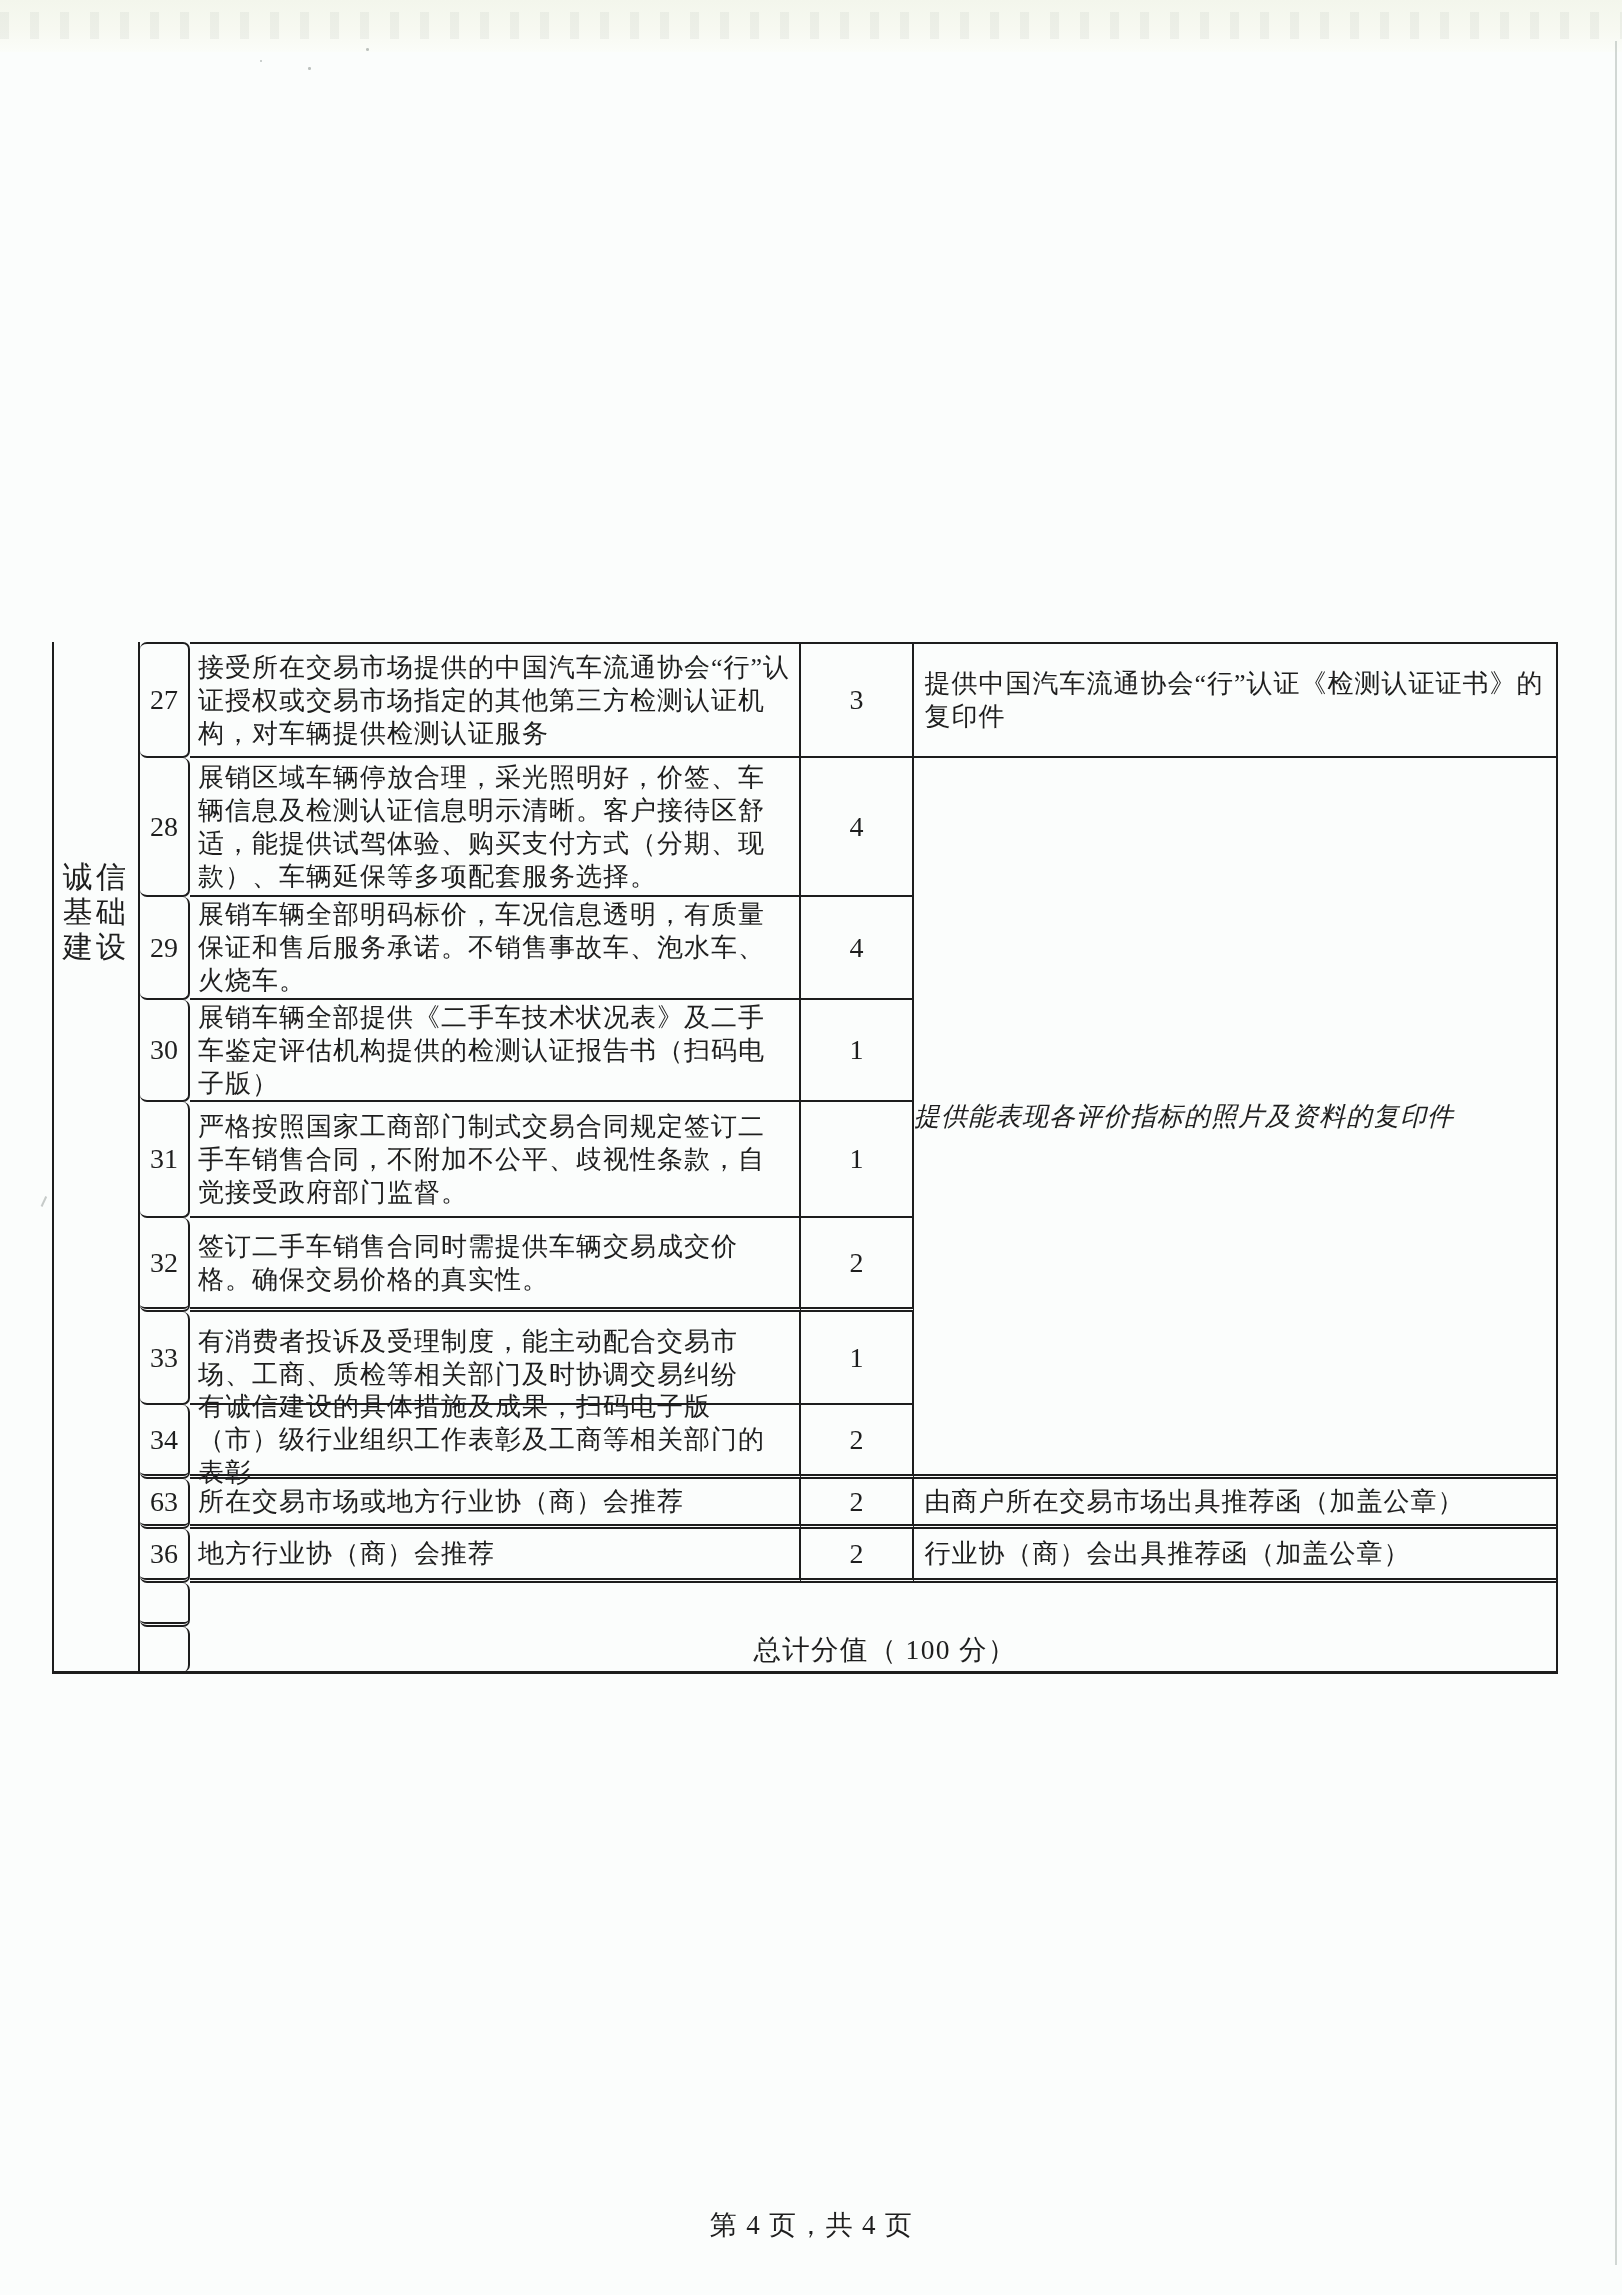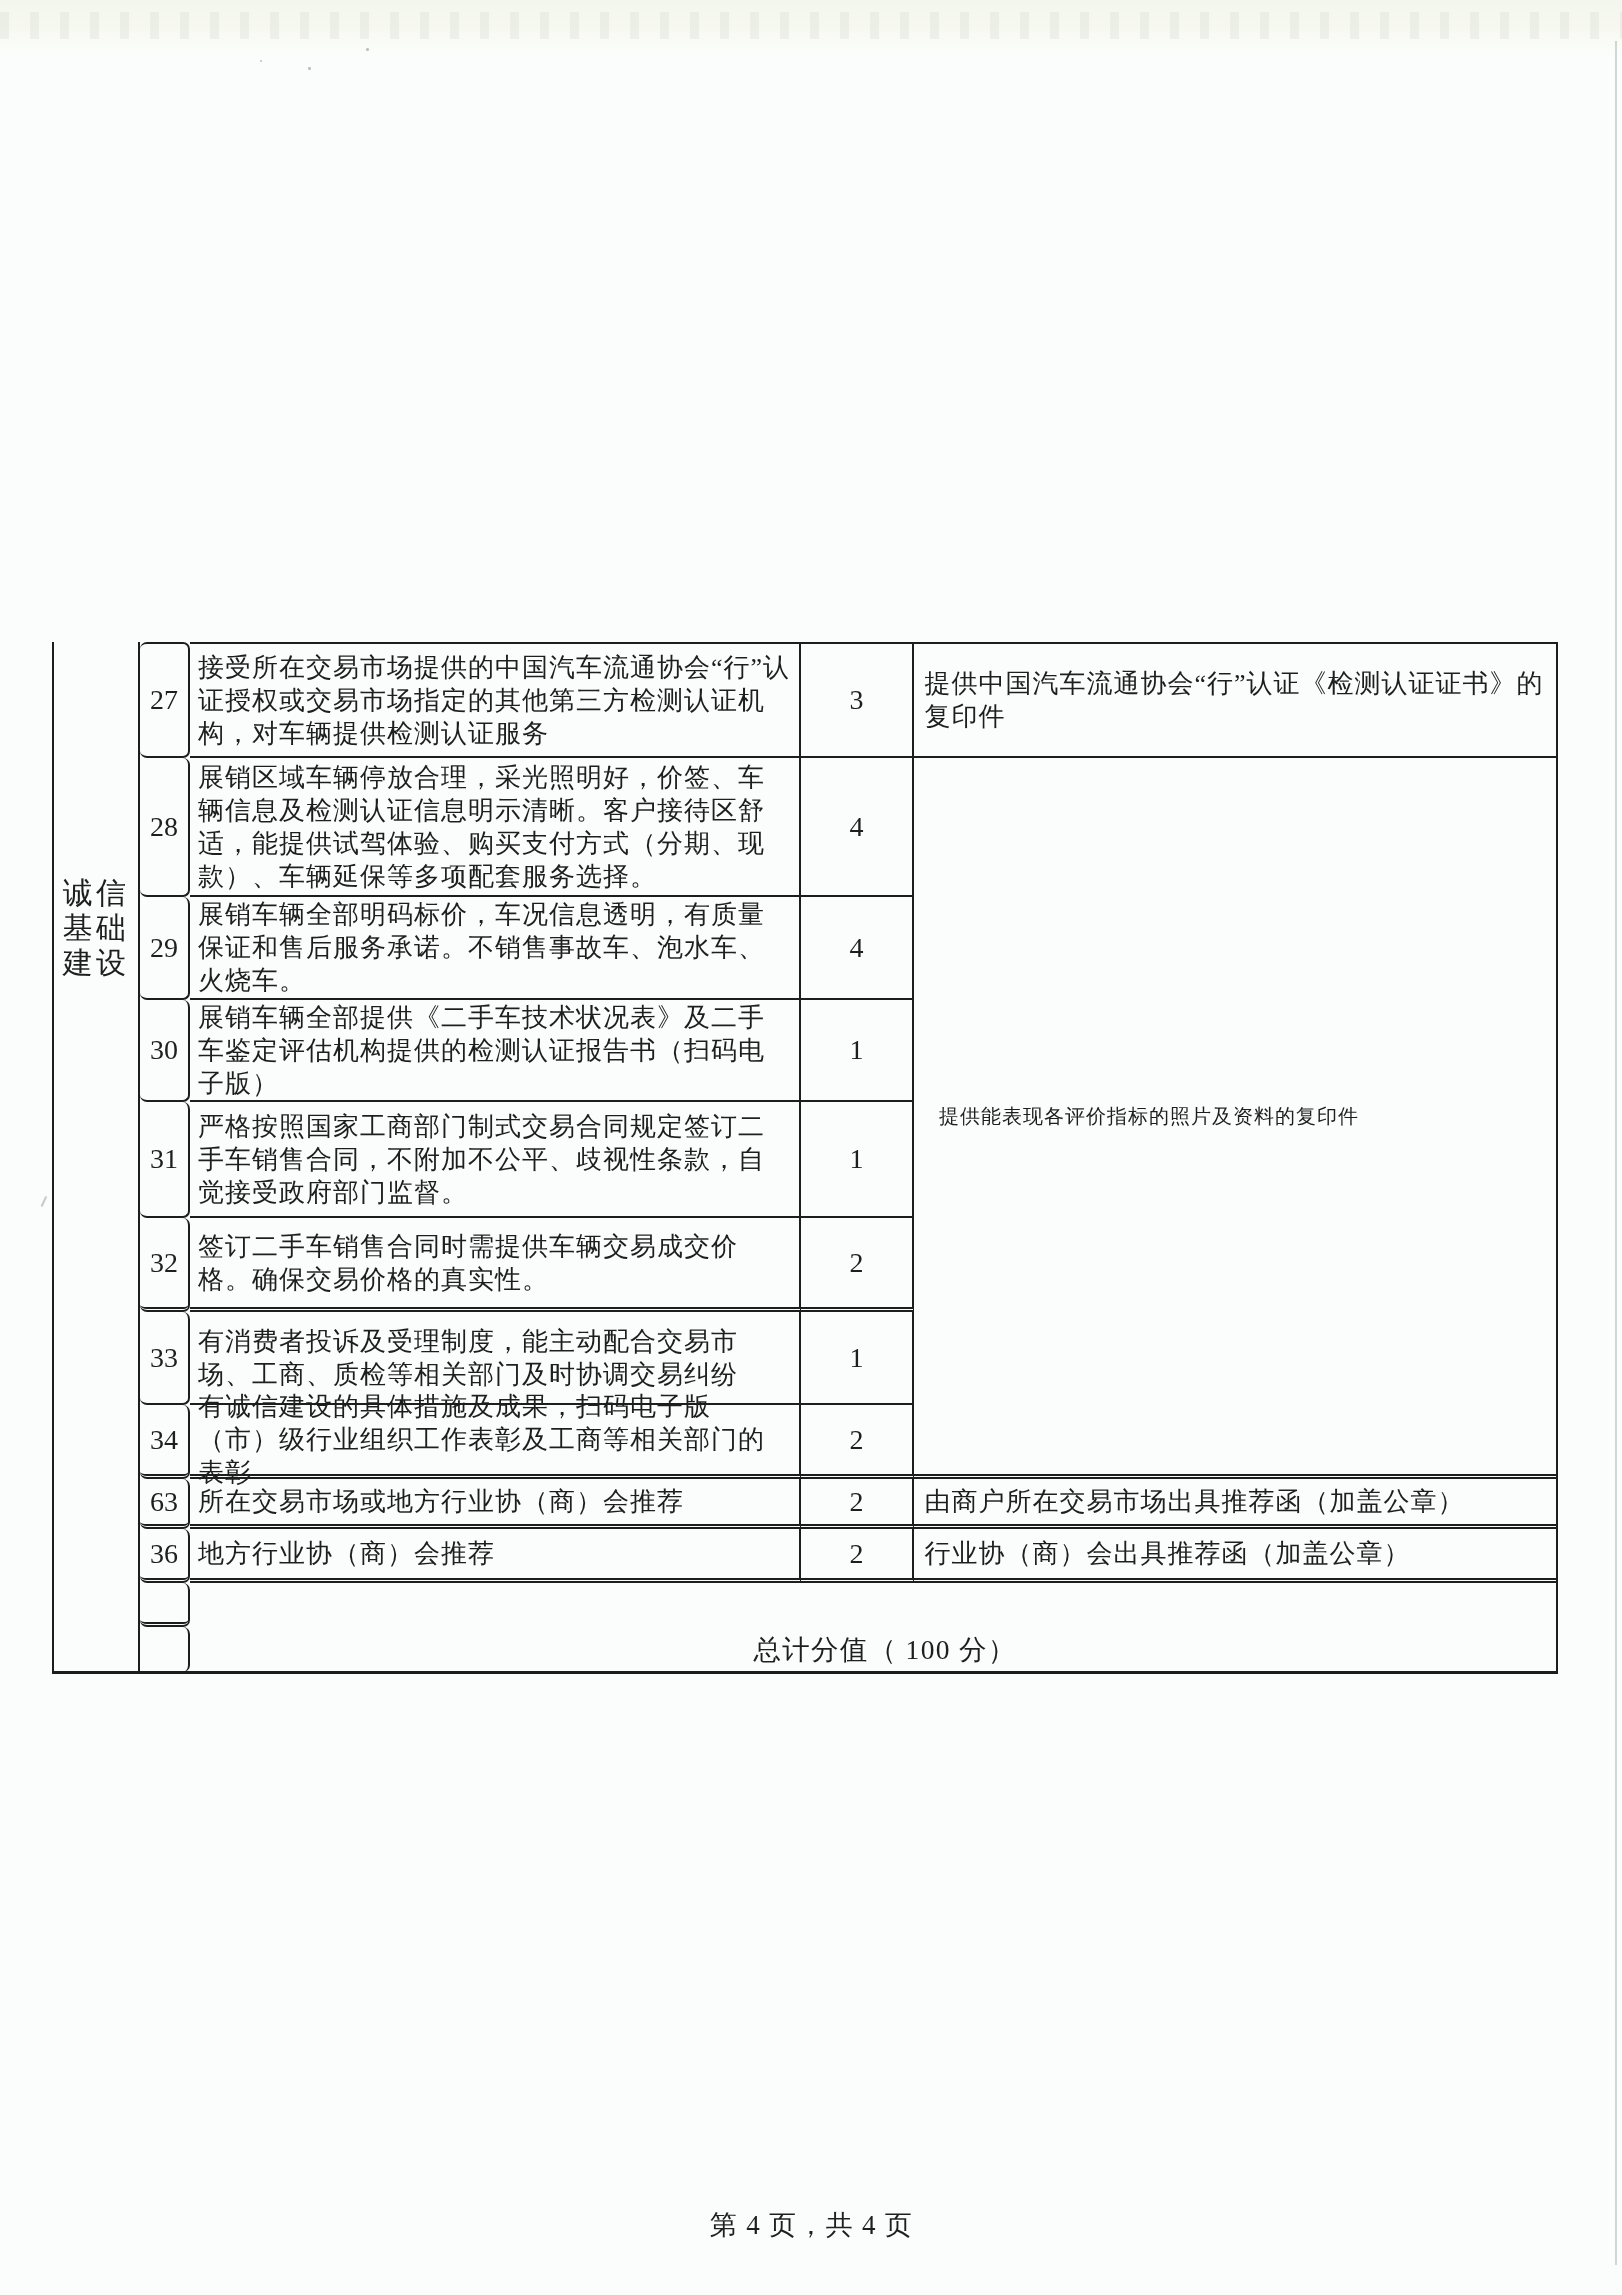--- a/index.html
+++ b/index.html
@@ -39,23 +39,23 @@
   .crit{grid-column:3;padding:0 7.9px;font-size:26px;line-height:33px;
         letter-spacing:1px;word-break:break-all;text-align:left;}
   .score{grid-column:4;justify-content:center;font-size:28px;}
   .evid{grid-column:5;padding:0 10.5px;font-size:26px;line-height:33px;
         letter-spacing:1px;word-break:break-all;}
   .r1{grid-row:1}.r2{grid-row:2}.r3{grid-row:3}.r4{grid-row:4}.r5{grid-row:5}
   .r6{grid-row:6}.r7{grid-row:7}.r8{grid-row:8}.r9{grid-row:9}.r10{grid-row:10}
   .r11{grid-row:11}.r12{grid-row:12}
   .label-cell{grid-area:1/1/13/2;border-right:2.6px solid #1d1d1d;
     display:block;padding-top:217px;font-size:30px;line-height:35px;box-sizing:border-box;}
-  .label-text{width:68px;margin:16px auto;text-align:center;letter-spacing:3.3px;word-break:break-all;}
-  .evid-merged{grid-area:2/5/9/6;padding:0 25px;font-size:20px;line-height:33px;
-    letter-spacing:1px;word-break:break-all;display:flex;align-items:center;}
+  .label-text{width:68px;margin:0 auto;text-align:center;letter-spacing:3.3px;word-break:break-all;}
+  .evid-merged{grid-area:2/5/9/6;padding:0 0;font-size:26px;line-height:33px;
+    letter-spacing:1px;word-break:break-all;display:flex;align-items:center;font-style:italic;}
   .span-row{justify-content:center;font-size:27.5px;letter-spacing:1.3px;}
   .sub-row{grid-area:11/3/12/6;}
   .total-row{grid-area:12/3/13/6;padding-left:23px;}
 
   .footer{position:absolute;top:2207px;left:0;width:100%;text-align:center;
     font-size:27px;letter-spacing:1.3px;font-family:Liberation Serif, serif;}
 </style>
 </head>
 <body>
 

